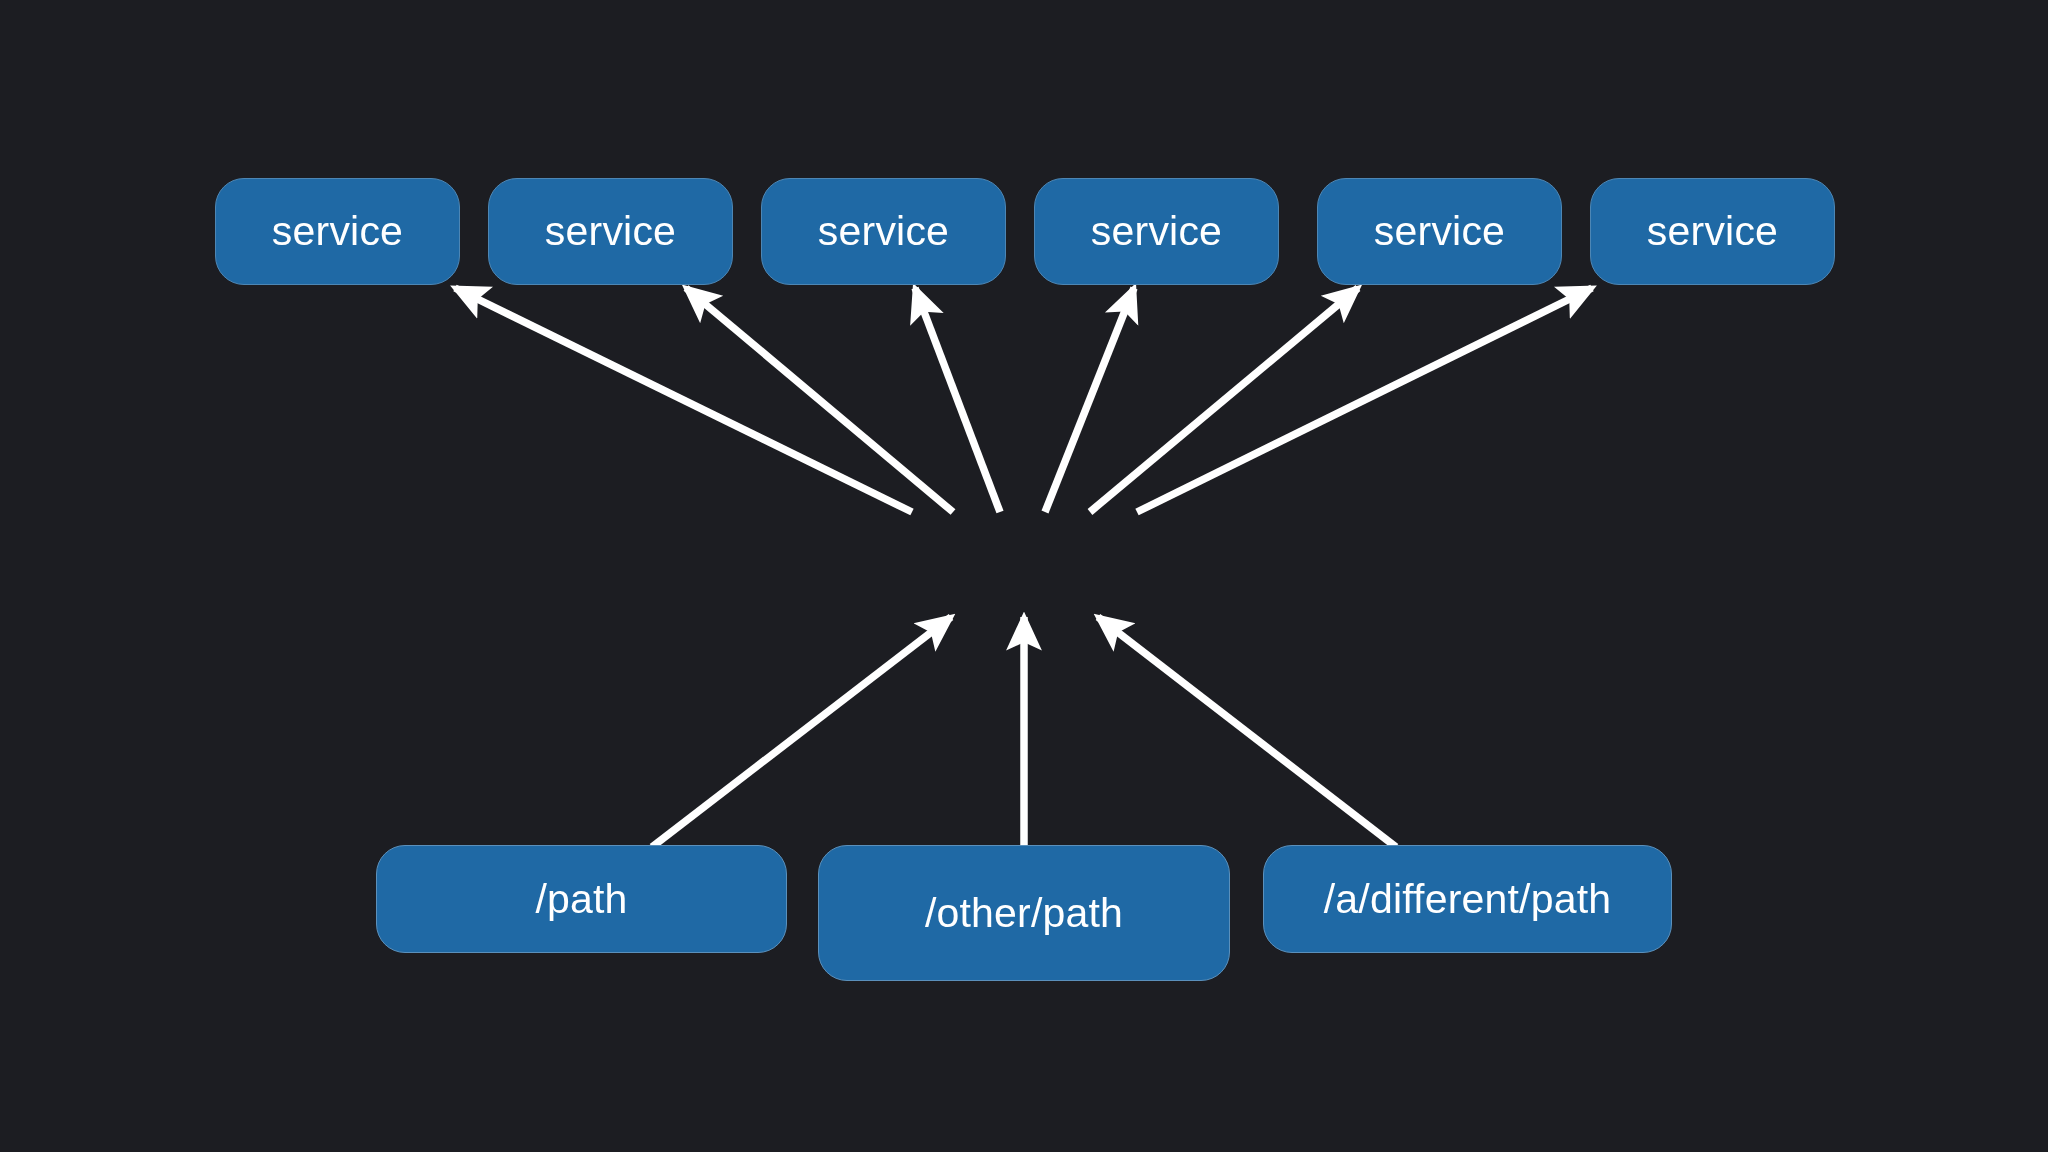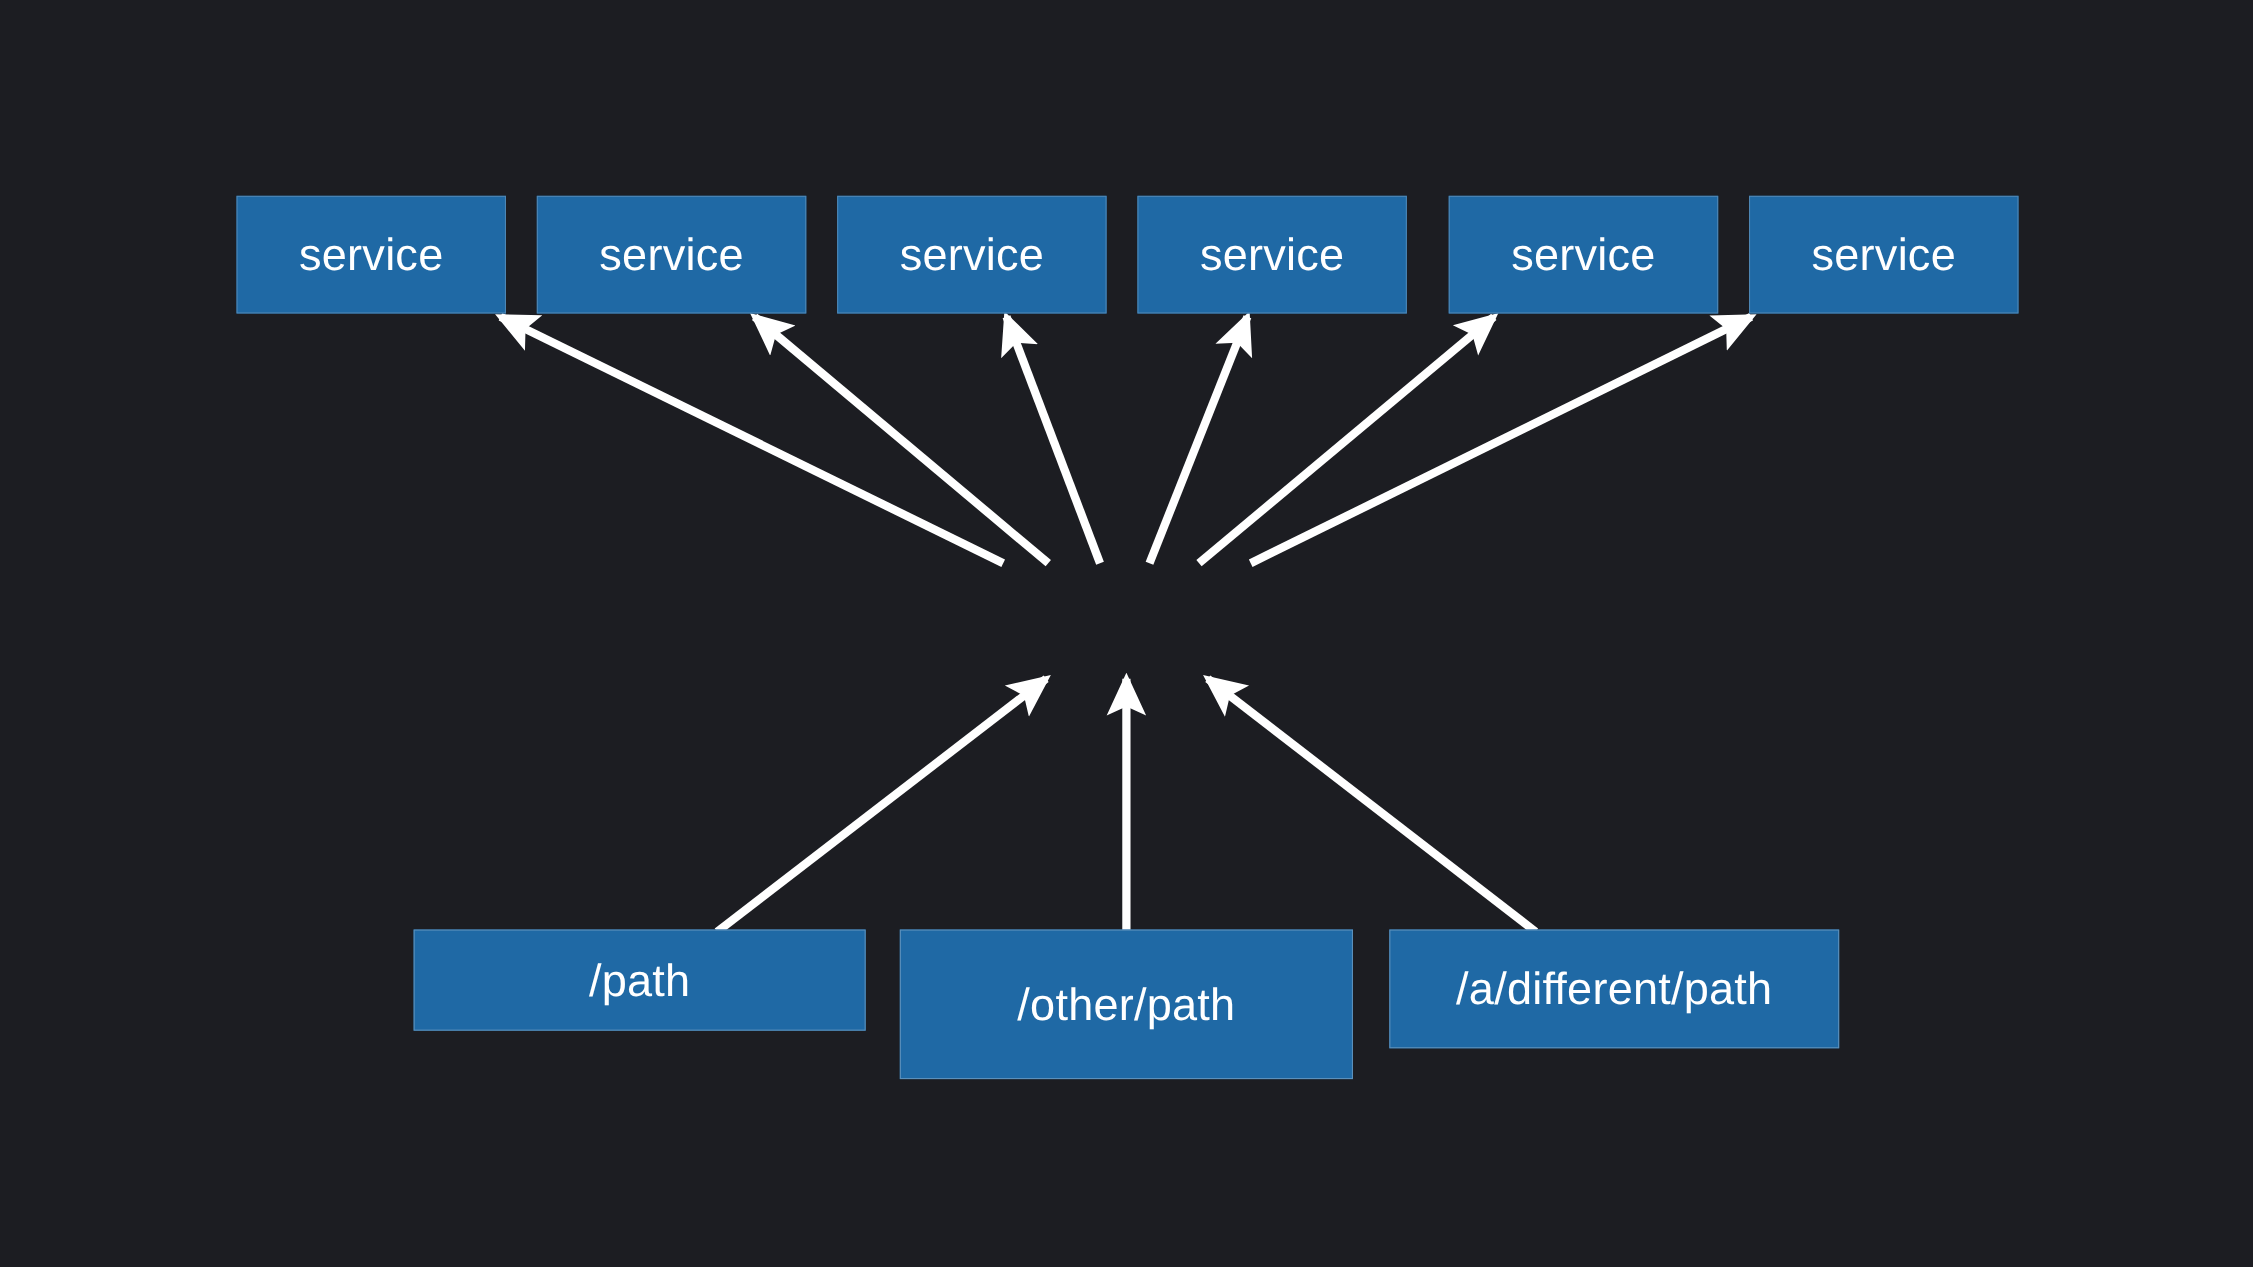--- a/index.html
+++ b/index.html
@@ -29,20 +29,21 @@
   .node {
     position: absolute;
     display: flex;
     align-items: center;
     justify-content: center;
     box-sizing: border-box;
     color: #ffffff;
     letter-spacing: 0.2px;
     white-space: nowrap;
     user-select: none;
+    border-radius: 29px;
   }
   .node-service {
     background: #1f69a5;
     border: 1px solid #4d86b4;
     font-size: 41px;
   }
   .node-gateway {
     background: #318c18;
     border: 1px solid #57a344;
     font-size: 41px;
@@ -94,21 +95,21 @@
     <span>service</span>
   </div>
   <div class="node node-service" style="left:1317px; top:178px; width:245px; height:107px;">
     <span>service</span>
   </div>
   <div class="node node-service" style="left:1590px; top:178px; width:245px; height:107px;">
     <span>service</span>
   </div>
 
 
-  <div class="node node-route" style="left:376px; top:845px; width:411px; height:92px;">
+  <div class="node node-route" style="left:376px; top:845px; width:411px; height:108px;">
     <span>/path</span>
   </div>
   <div class="node node-route" style="left:818px; top:845px; width:412px; height:136px;">
     <span>/other/path</span>
   </div>
   <div class="node node-route" style="left:1263px; top:845px; width:409px; height:108px;">
     <span>/a/different/path</span>
   </div>
 
 </div>

